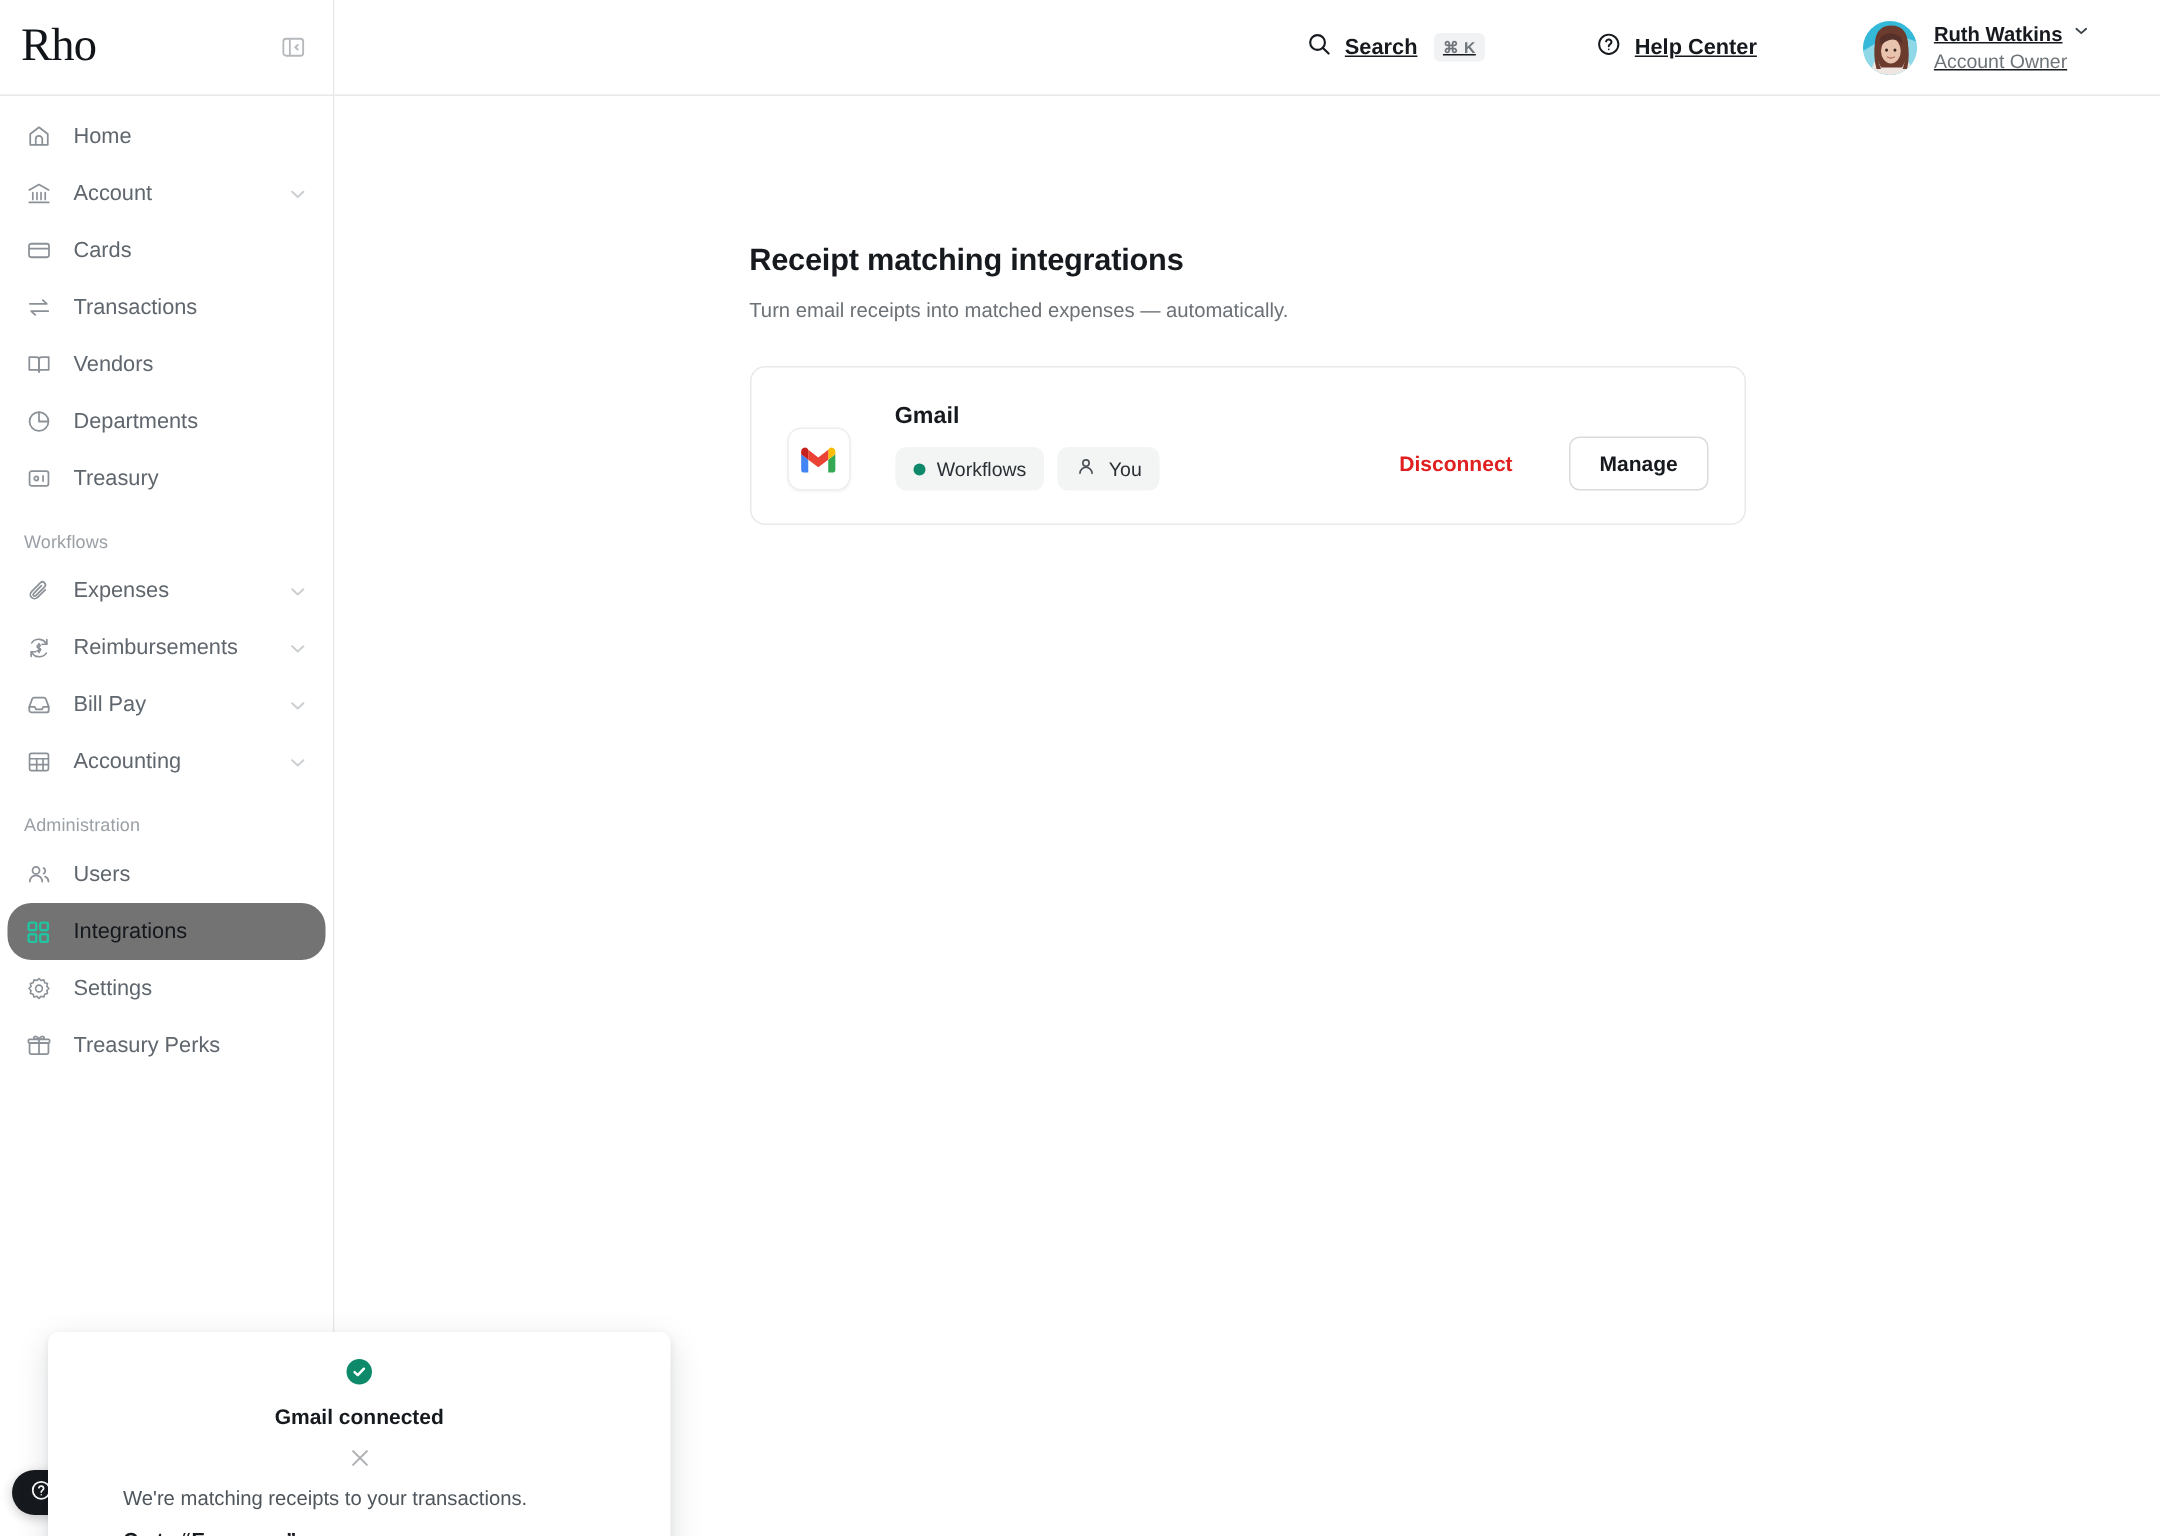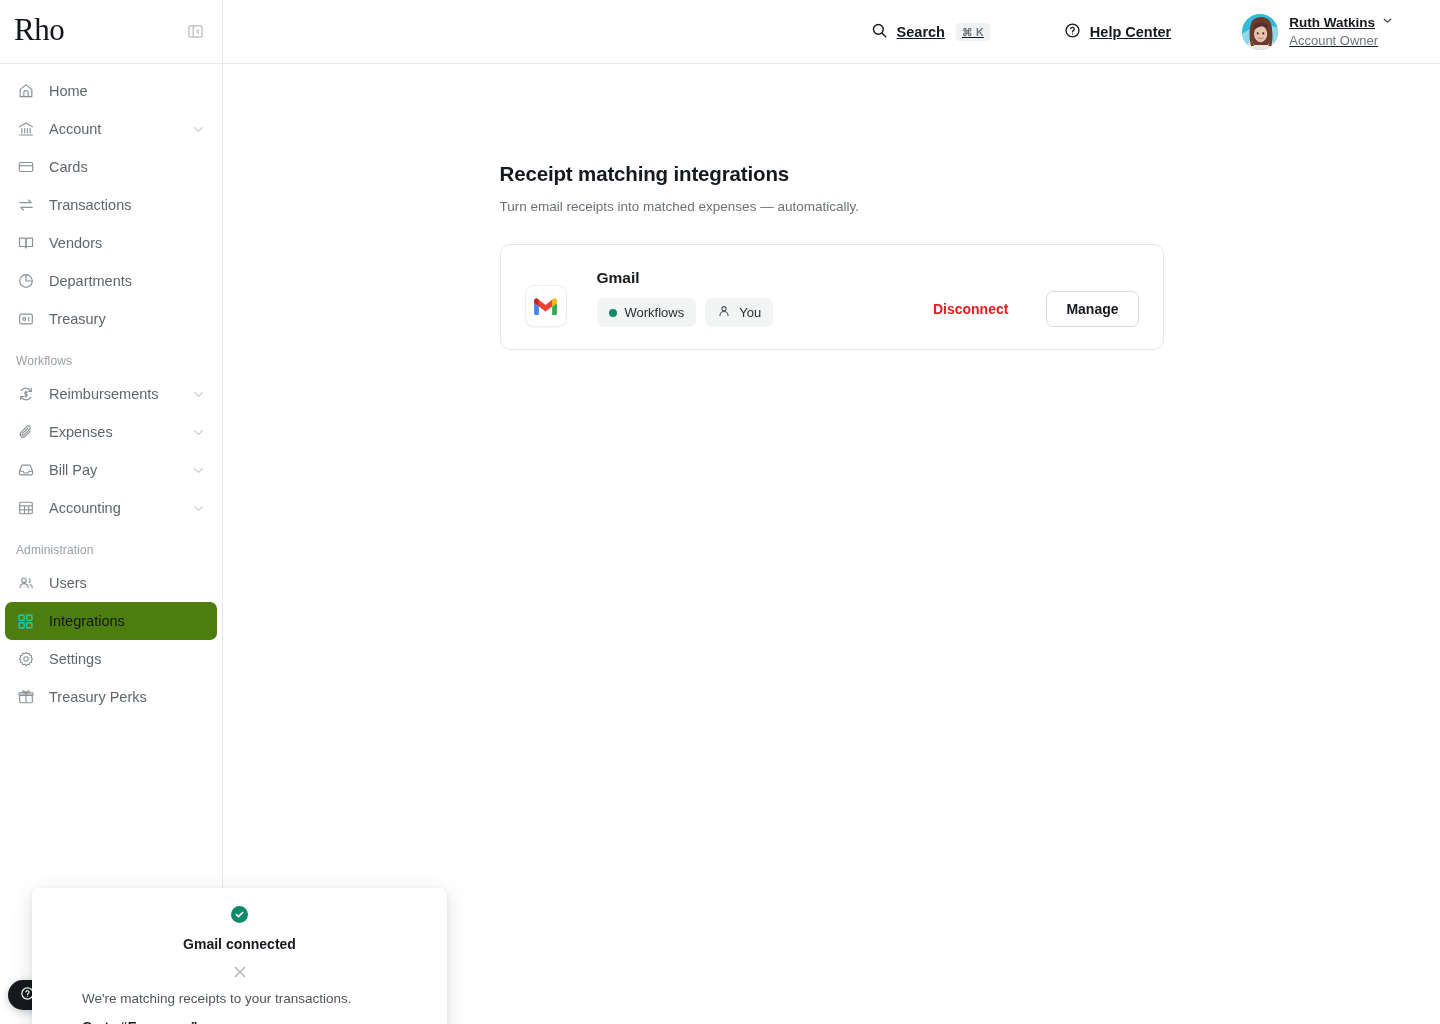--- a/index.html
+++ b/index.html
@@ -53,21 +53,21 @@
     display:flex;align-items:center;gap:14px;height:38px;
     margin:0 5px;padding:0 11px;border-radius:7px;cursor:pointer;
     color:#5f666d;font-size:14.5px;
   }
   .nav-item .ico{
     width:19px;height:19px;flex:0 0 19px;display:flex;align-items:center;justify-content:center;
     color:#8b9197;
   }
   .nav-item .lbl{flex:1;white-space:nowrap;}
   .nav-item .chev{margin-left:auto;}
-  .nav-item.active{background:#4d7c0f;color:#14181c;font-weight:400;}
+  .nav-item.active{background:#737373;color:#14181c;font-weight:400;border-radius:16px;}
   .nav-item.active .ico{color:#21c3a0;}
   .nav-sect{
     font-size:12px;color:#9aa0a6;padding:16px 16px 7px 16px;letter-spacing:.1px;
   }
 
   
   #header{
     position:absolute;left:223px;top:0;right:0;height:64px;
     border-bottom:1px solid #e6e8e9;background:#fff;
     display:flex;align-items:center;justify-content:flex-end;
@@ -262,44 +262,44 @@
             <line x1="13" y1="7.6" x2="13" y2="12.4"></line>
           </svg>
       </span>
       <span class="lbl">Treasury</span>
     </div>
 
     <div class="nav-sect">Workflows</div>
 
     <div class="nav-item">
       <span class="ico">
+        <svg width="18" height="18" viewBox="0 0 20 20" fill="none" stroke="currentColor" stroke-width="1.3" stroke-linecap="round" stroke-linejoin="round">
+            <path d="M14.6 9.1 L8.9 14.8 a3.1 3.1 0 0 1-4.4-4.4 l6.6-6.6 a2.2 2.2 0 0 1 3.1 3.1 l-6.6 6.6 a1.1 1.1 0 0 1-1.6-1.6 l5.8-5.8"></path>
+          </svg>
+      </span>
+      <span class="lbl">Expenses</span>
+      <span class="chev">
+        <svg width="15" height="15" viewBox="0 0 16 16" fill="none" stroke="#9aa0a6" stroke-width="1.4" stroke-linecap="round" stroke-linejoin="round">
+            <path d="M4 6.2 L8 10 L12 6.2"></path>
+          </svg>
+      </span>
+    </div>
+
+    <div class="nav-item">
+      <span class="ico">
         <svg width="18" height="18" viewBox="0 0 20 20" fill="none" stroke="currentColor" stroke-width="1.25" stroke-linecap="round" stroke-linejoin="round">
             <path d="M15.6 7.2 A6.4 6.4 0 0 0 4.6 6.2"></path>
             <path d="M4.4 12.8 A6.4 6.4 0 0 0 15.4 13.8"></path>
             <path d="M15.8 3.8 v3.4 h-3.4"></path>
             <path d="M4.2 16.2 v-3.4 h3.4"></path>
             <path d="M11.2 8.2 a1.5 1.2 0 0 0-2.6 .8 c0 1.4 2.6 .8 2.6 2.2 a1.5 1.2 0 0 1-2.6 .8"></path>
             <line x1="10" y1="6.7" x2="10" y2="13.3"></line>
           </svg>
       </span>
       <span class="lbl">Reimbursements</span>
-      <span class="chev">
-        <svg width="15" height="15" viewBox="0 0 16 16" fill="none" stroke="#9aa0a6" stroke-width="1.4" stroke-linecap="round" stroke-linejoin="round">
-            <path d="M4 6.2 L8 10 L12 6.2"></path>
-          </svg>
-      </span>
-    </div>
-
-    <div class="nav-item">
-      <span class="ico">
-        <svg width="18" height="18" viewBox="0 0 20 20" fill="none" stroke="currentColor" stroke-width="1.3" stroke-linecap="round" stroke-linejoin="round">
-            <path d="M14.6 9.1 L8.9 14.8 a3.1 3.1 0 0 1-4.4-4.4 l6.6-6.6 a2.2 2.2 0 0 1 3.1 3.1 l-6.6 6.6 a1.1 1.1 0 0 1-1.6-1.6 l5.8-5.8"></path>
-          </svg>
-      </span>
-      <span class="lbl">Expenses</span>
       <span class="chev">
         <svg width="15" height="15" viewBox="0 0 16 16" fill="none" stroke="#9aa0a6" stroke-width="1.4" stroke-linecap="round" stroke-linejoin="round">
             <path d="M4 6.2 L8 10 L12 6.2"></path>
           </svg>
       </span>
     </div>
 
     <div class="nav-item">
       <span class="ico">
         <svg width="18" height="18" viewBox="0 0 20 20" fill="none" stroke="currentColor" stroke-width="1.3" stroke-linecap="round" stroke-linejoin="round">

